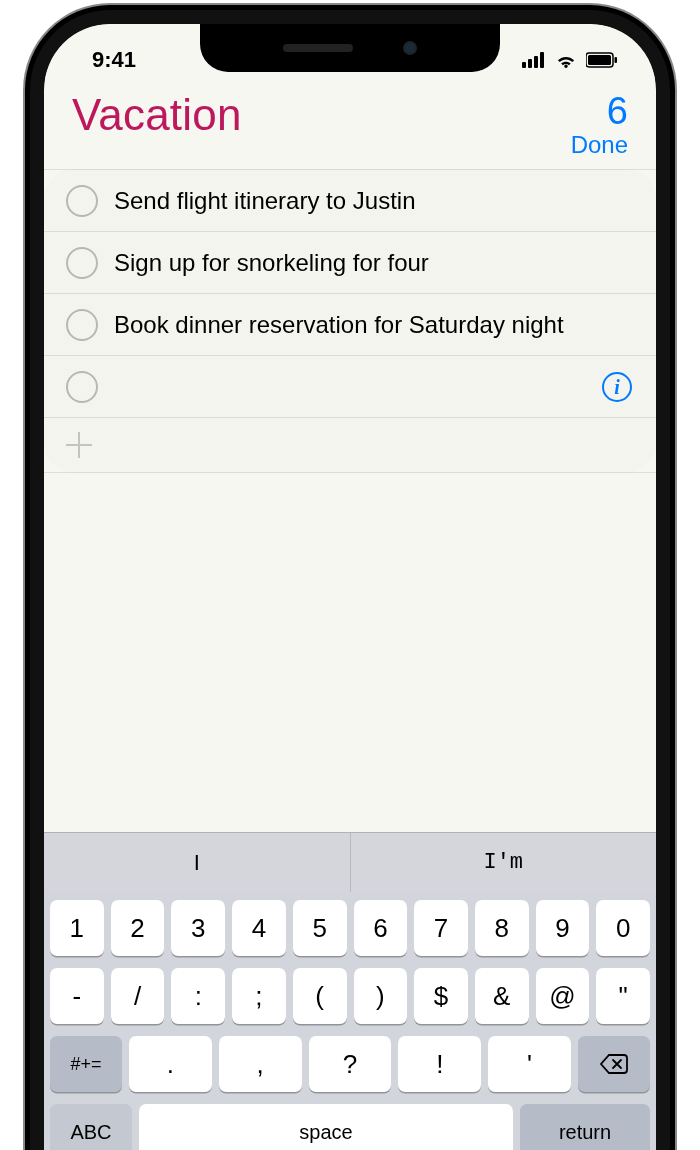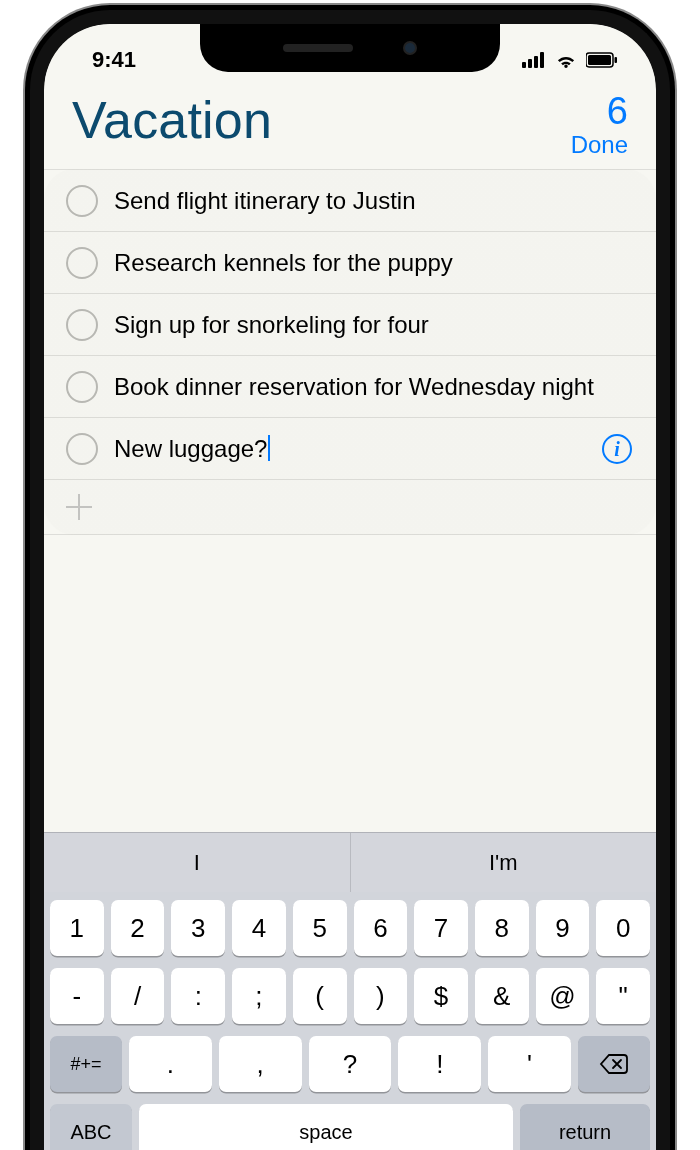--- a/index.html
+++ b/index.html
@@ -59,21 +59,21 @@
   .signal i:nth-child(1){left:0;height:6px;}
   .signal i:nth-child(2){left:6px;height:9px;}
   .signal i:nth-child(3){left:12px;height:12px;}
   .signal i:nth-child(4){left:18px;height:16px;}
   .wifi svg, .batt svg { display:block; }
   
   .header {
     display:flex; justify-content:space-between; align-items:flex-start;
     padding: 6px 28px 10px 28px;
   }
-  .title { color:#0c4a6e; font-size:52px; font-weight:400; letter-spacing:0.2px;}
+  .title { color:#be185d; font-size:44px; font-weight:400; letter-spacing:0.2px;}
   .header-right { text-align:right; }
   .count { color:#027aff; font-size:38px; font-weight:400;}
   .done { color:#027aff; font-size:24px; font-weight:400; margin-top:-2px;}
   
   .list { flex: 0 0 auto; background:#f7f7f2;
     background-image: linear-gradient(rgba(0,0,0,0.01),rgba(0,0,0,0.01));
     border-radius: 31px;
   }
   .row {
     display:flex; align-items:flex-start; gap:16px;
@@ -116,21 +116,21 @@
   .kbwrap { margin-top:auto; }
   .sugbar {
     display:flex; background:#d4d6dc; height:60px;
     border-top:1px solid #b0b2b8;
   }
   .sug {
     flex:1; display:flex;align-items:center;justify-content:center;
     font-size:22px; color:#000;
     border-right:1px solid #b8bac0;
   }
-  .sug:last-child{border-right:none;}
+  .sug:last-child{border-right:none;font-family:Liberation Mono, monospace;}
   .keyboard {
     background:#d2d5db; padding:8px 6px 10px 6px;
     display:flex; flex-direction:column; gap:12px;
   }
   .krow { display:flex; gap:7px; }
   .key {
     flex:1; background:#fff; border-radius:7px; height:56px;
     display:flex;align-items:center;justify-content:center;
     font-size:26px; color:#000;
     box-shadow: 0 1.5px 0 rgba(0,0,0,0.3);
@@ -184,34 +184,29 @@
       </div>
     </div>
 
     <div class="list" id="list">
         <div class="row">
           <span class="radio"></span>
           <span class="row-text">Send flight itinerary to Justin</span>
         </div>
         <div class="row">
           <span class="radio"></span>
-          <span class="row-text">Research kennels for the puppy</span>
-        </div>
-        <div class="row">
-          <span class="radio"></span>
           <span class="row-text">Sign up for snorkeling for four</span>
         </div>
         <div class="row">
           <span class="radio"></span>
-          <span class="row-text">Book dinner reservation for Wednesday night</span>
+          <span class="row-text">Book dinner reservation for Saturday night</span>
         </div>
         <div class="row">
           <span class="info">i</span>
           <span class="radio"></span>
-          <span class="row-text">New luggage?<span class="cursor"></span></span>
         </div>
         <div class="addrow">
           <div class="plus"></div>
         </div>
       </div>
 
     <div class="kbwrap">
       <div class="sugbar" id="sugbar">
           <div class="sug">I</div>
           <div class="sug">I'm</div>

